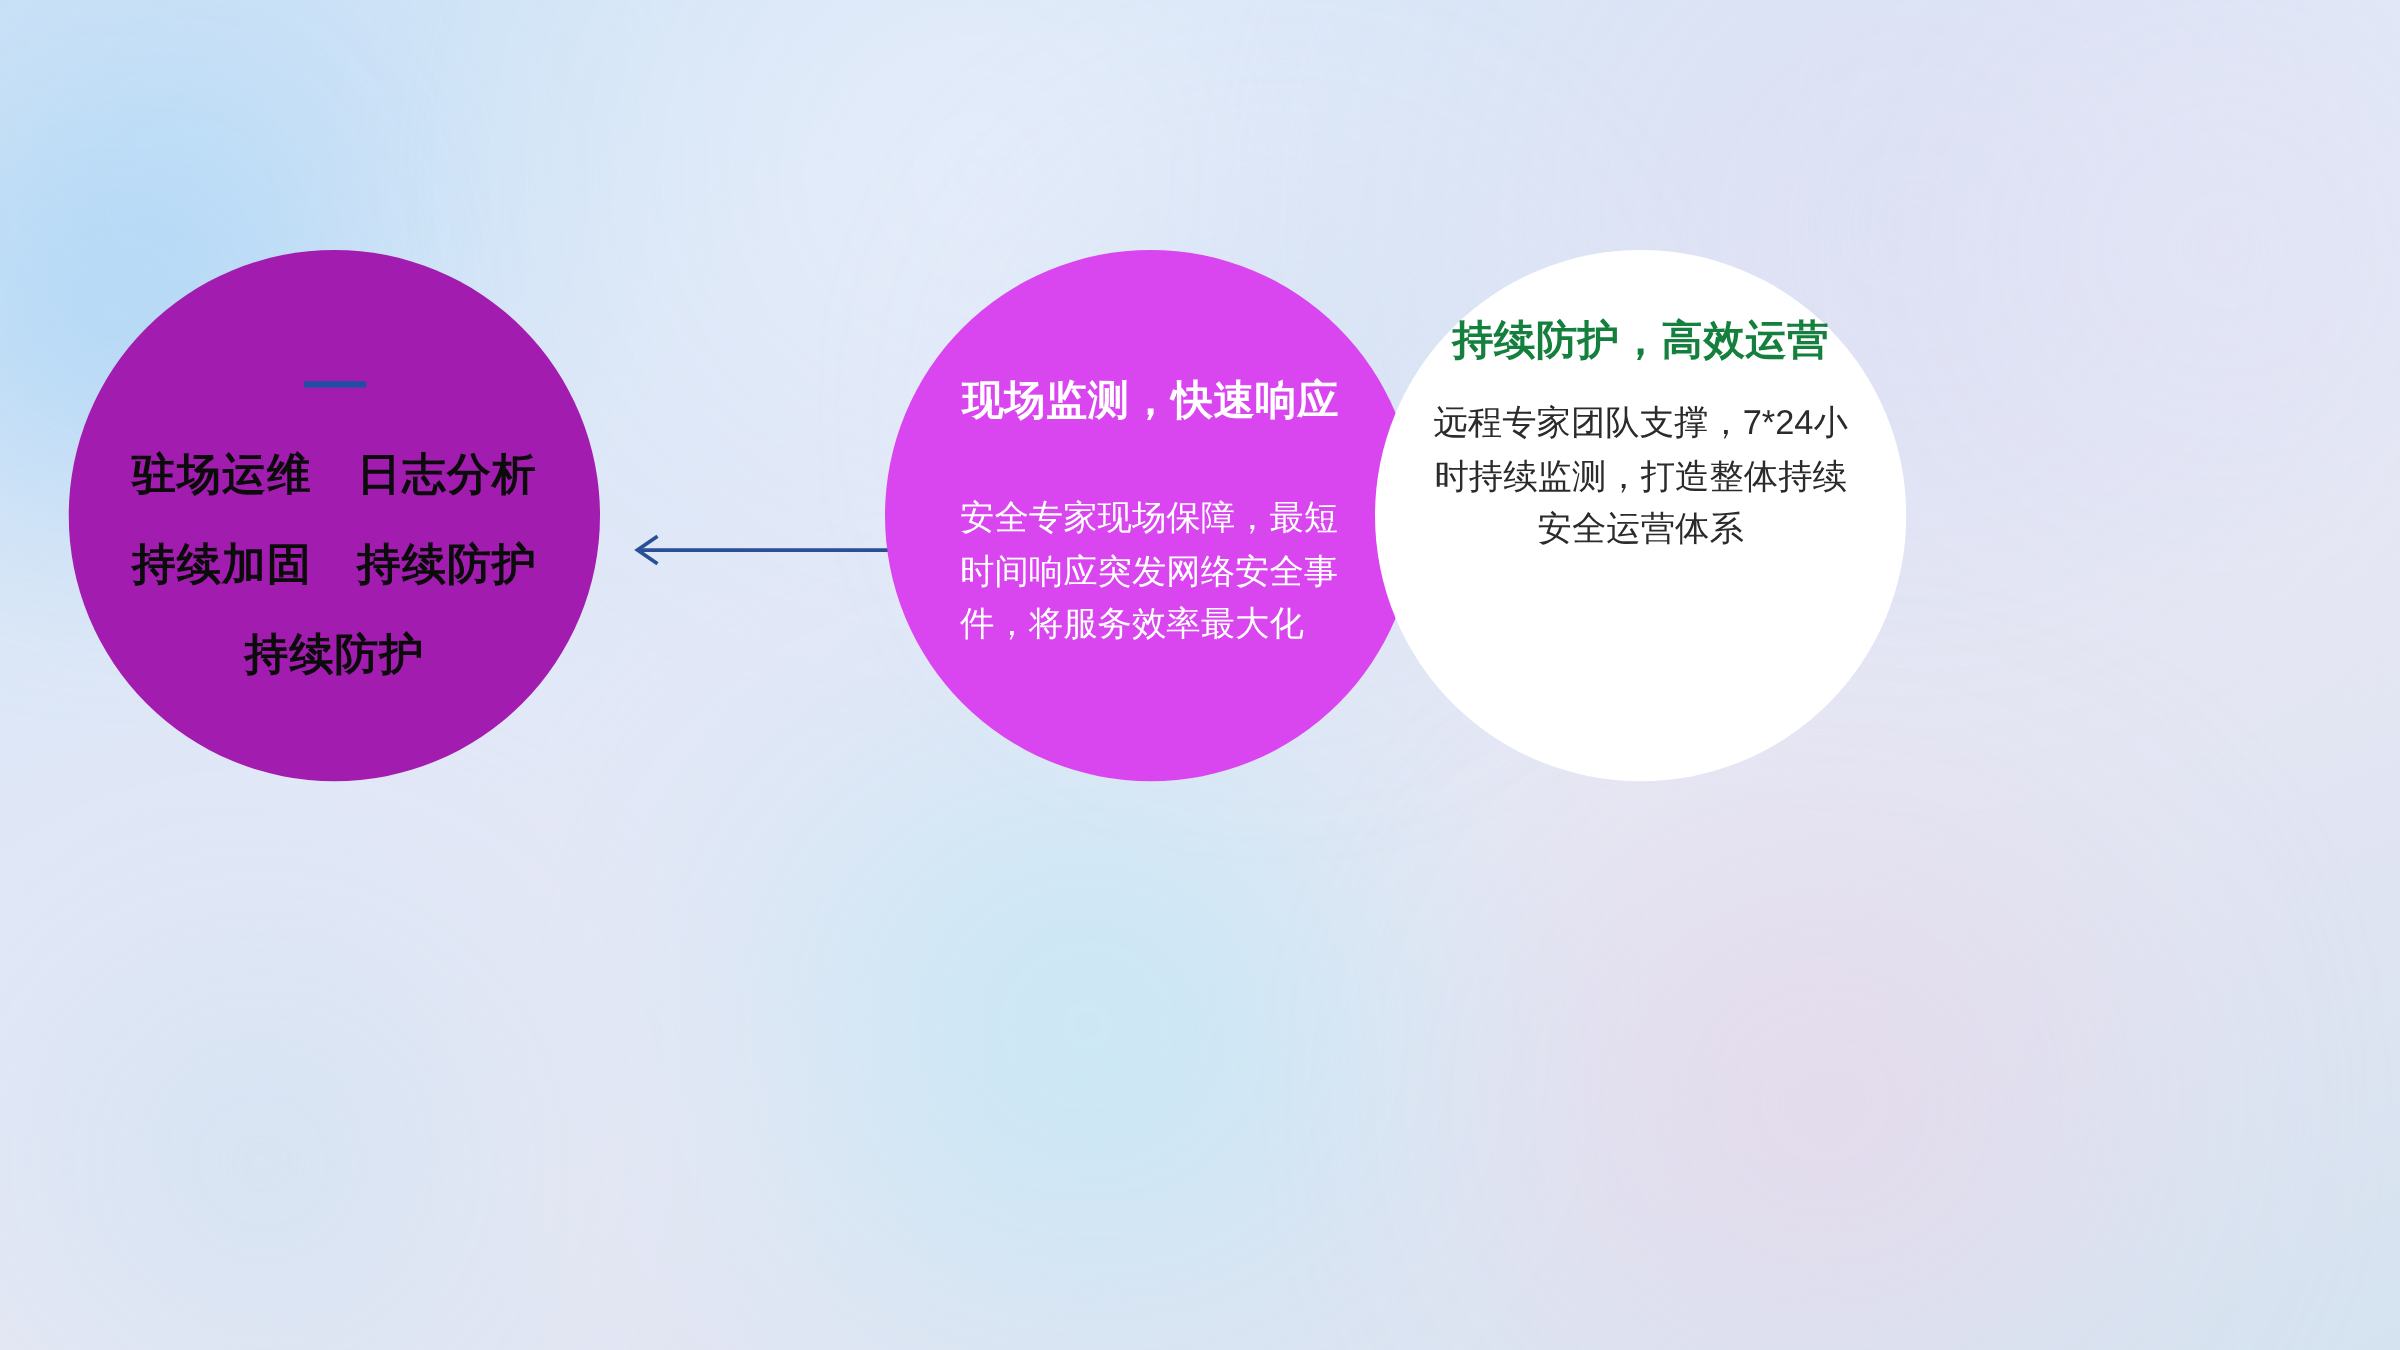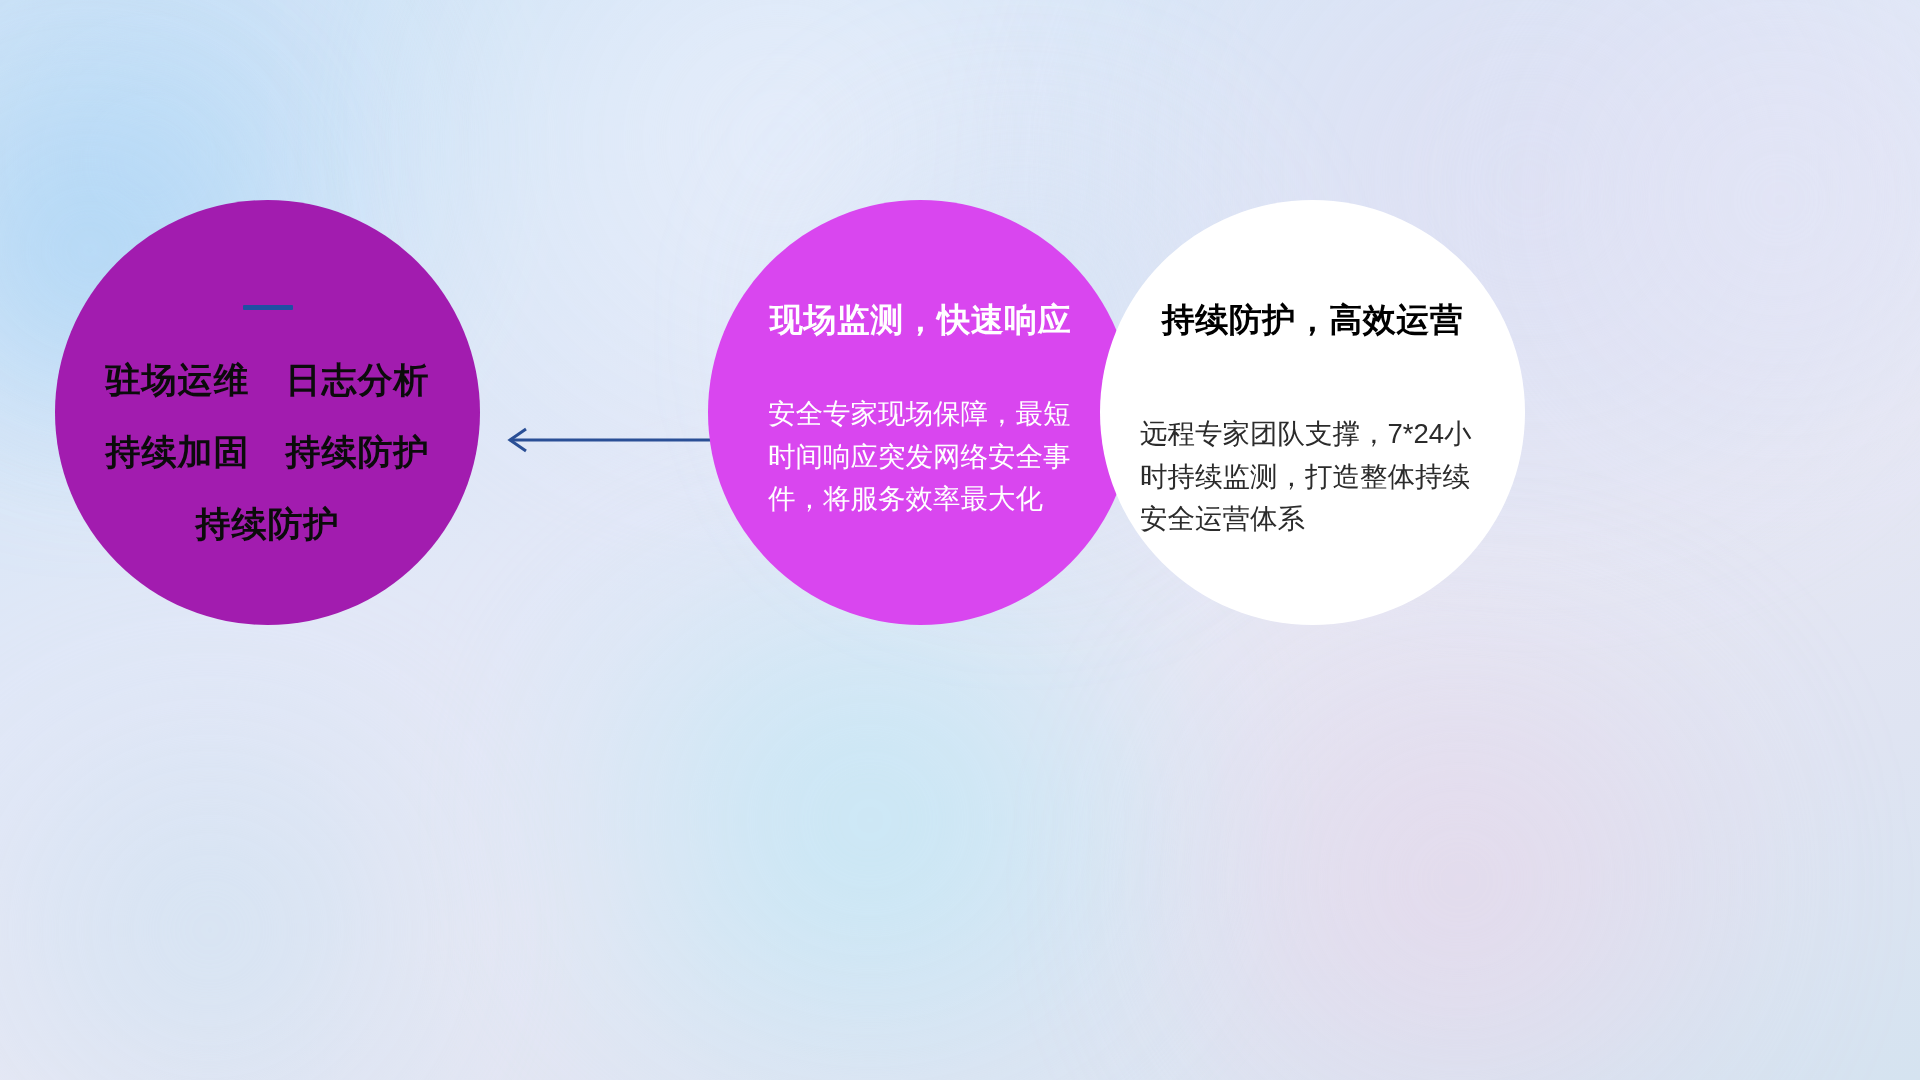--- a/index.html
+++ b/index.html
@@ -72,28 +72,28 @@
     white-space:nowrap;
   }
   .mid-body{
     margin-top:50px;
     width:305px;
     font-size:27.5px;color:#ffffff;line-height:1.55;text-align:left;
   }
 
   
   .right-title{
-    margin-top:98px;
-    font-size:33px;font-weight:bold;color:#000000;letter-spacing:.5px;
+    margin-top:50px;
+    font-size:33px;font-weight:bold;color:#15803d;letter-spacing:.5px;
     white-space:nowrap;
   }
   .right-body{
-    margin-top:70px;
+    margin-top:22px;
     width:345px;
-    font-size:27.5px;color:#2b2b2b;line-height:1.55;text-align:left;
+    font-size:27.5px;color:#2b2b2b;line-height:1.55;text-align:center;
   }
 
   
   .arrow{position:absolute;left:494px;top:425px;width:225px;height:30px;}
   .arrow svg{display:block;}
 </style>
 </head>
 <body>
 
 <div id="stage">

